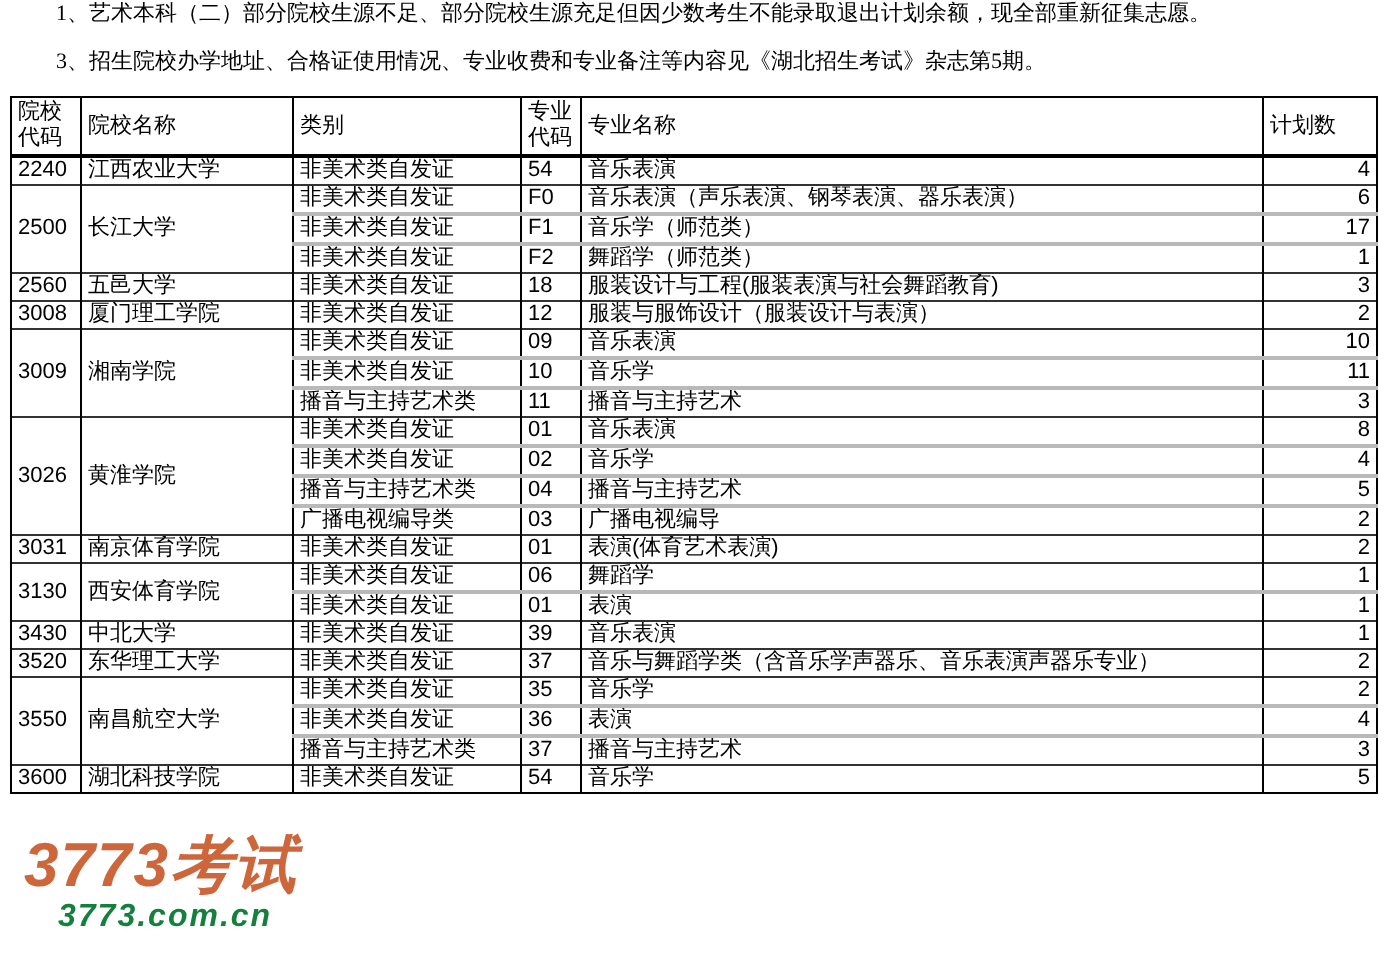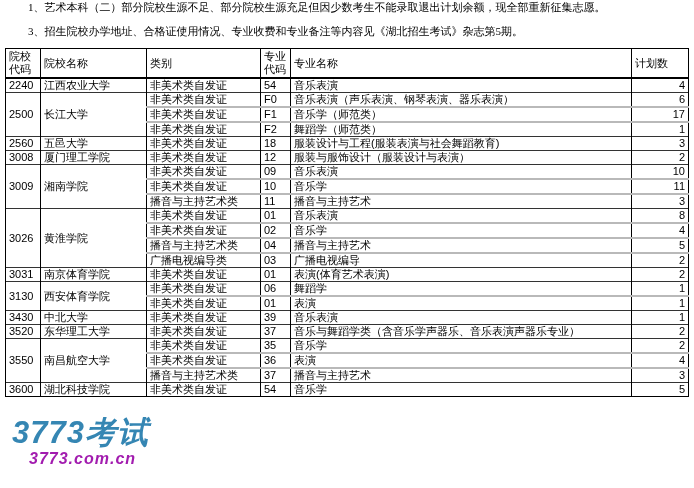--- a/index.html
+++ b/index.html
@@ -231,17 +231,17 @@
           <td class="col-name">湖北科技学院</td>
           <td class="col-cat">非美术类自发证</td>
           <td class="col-mcode">54</td>
           <td class="col-major">音乐学</td>
           <td class="col-plan">5</td>
         </tr>
       </tbody>
   </table>
 
   <div class="watermark">
-    <div class="wm-brand" style="color: #0369a1;">3773考试</div>
-    <div class="wm-url" style="color: #a21caf;">3773.com.cn</div>
+    <div class="wm-brand" style="color: #c2410c;">3773考试</div>
+    <div class="wm-url" style="color: #15803d;">3773.com.cn</div>
   </div>
 
 </div>
 
 </body></html>

